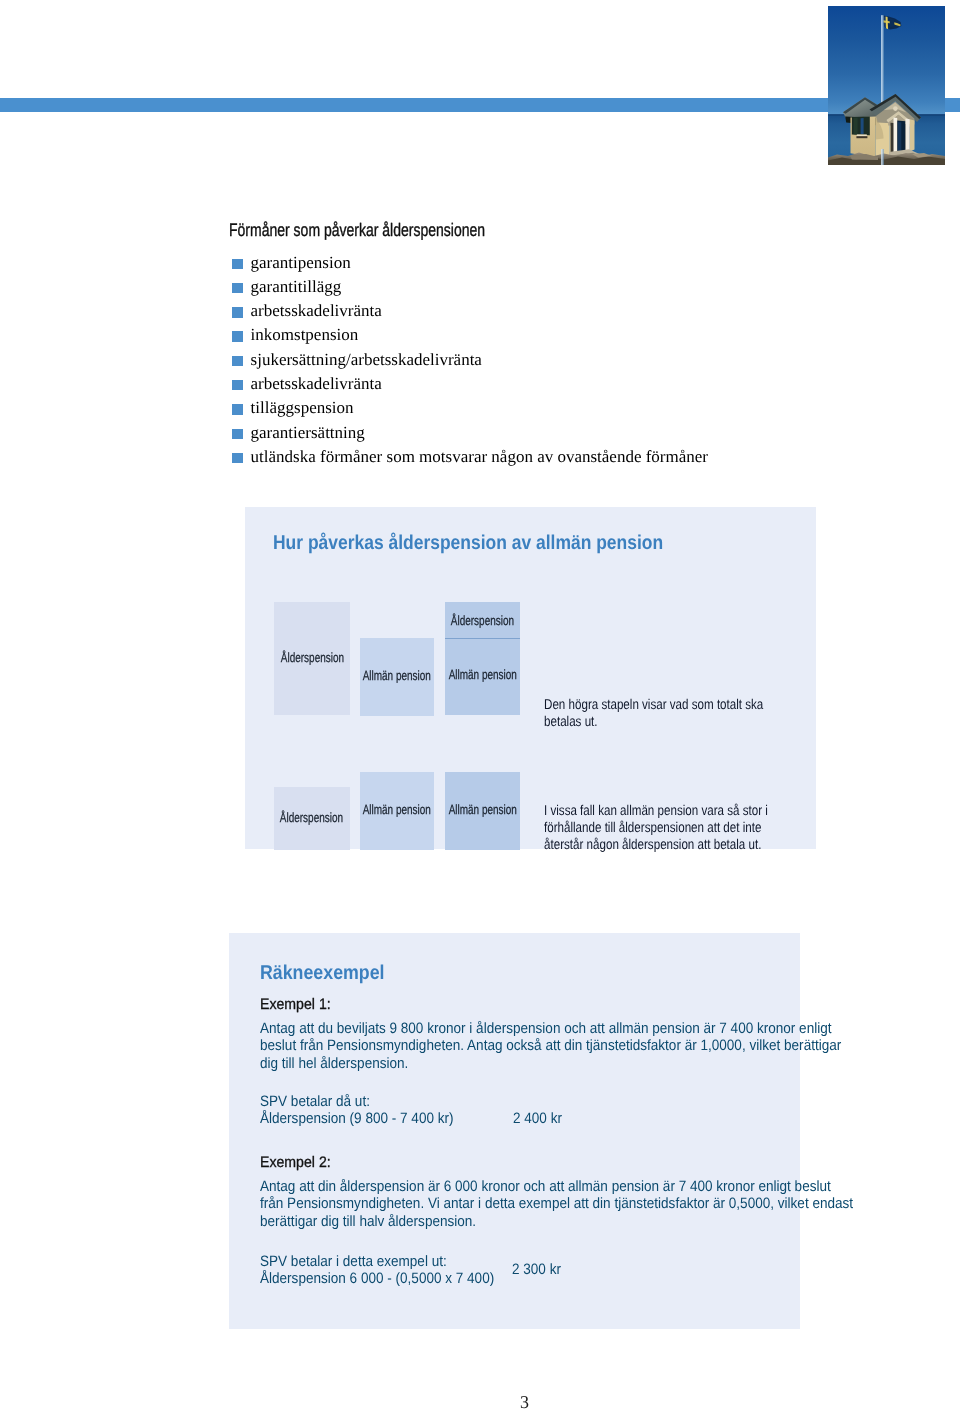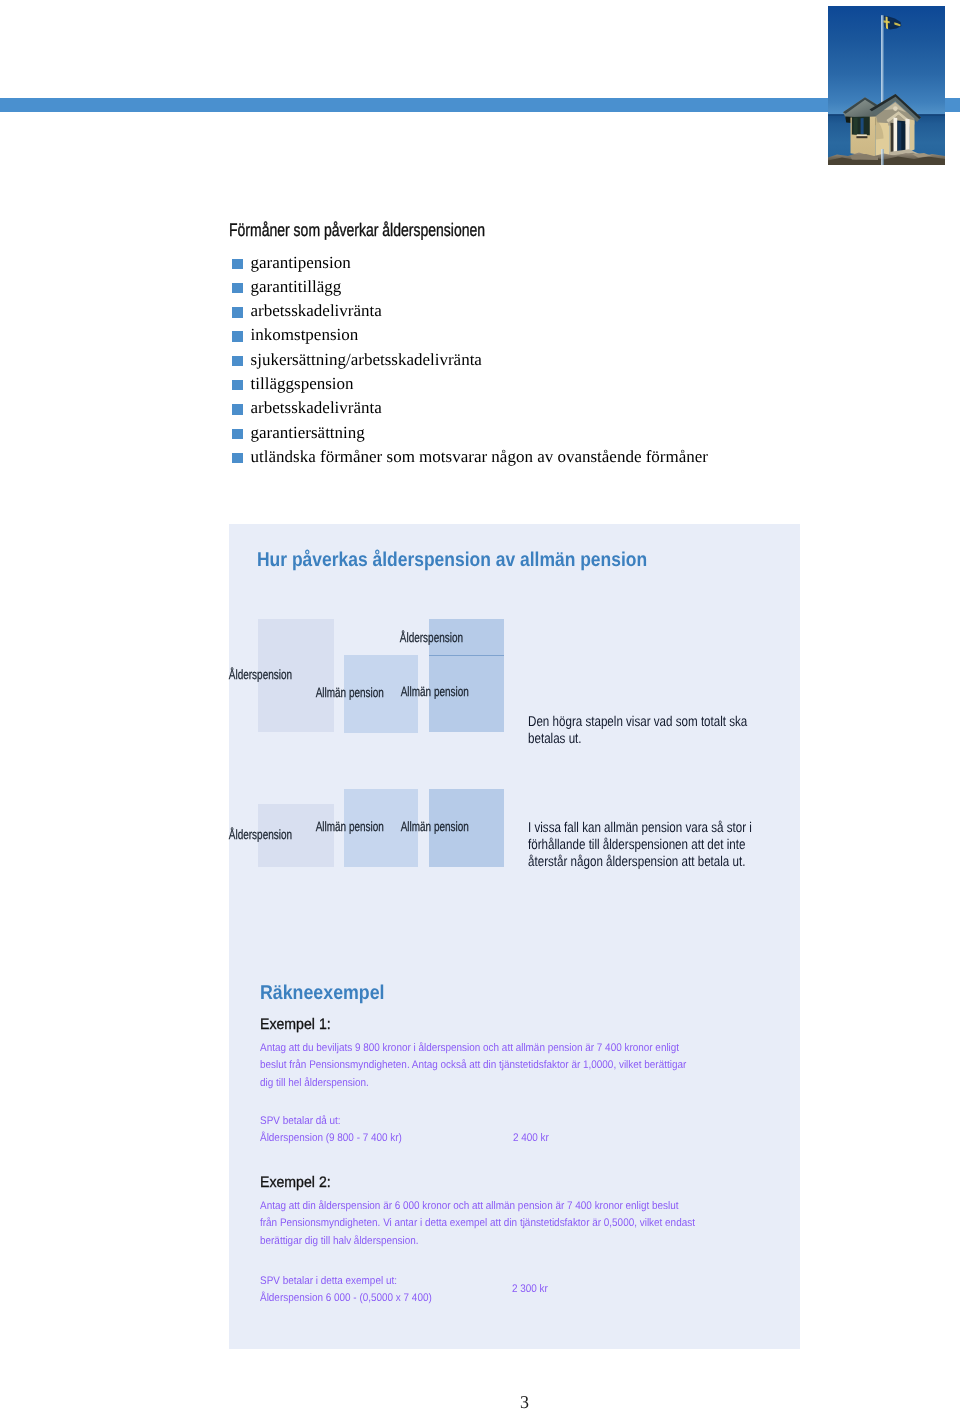--- a/index.html
+++ b/index.html
@@ -13,39 +13,39 @@
          font-family:"Liberation Sans",sans-serif;white-space:nowrap;line-height:22px;
          transform:scaleX(0.770);transform-origin:0 0;
          -webkit-text-stroke:0.38px #111111;}
 
   ul.blist{position:absolute;left:232.2px;top:250.5px;margin:0;padding:0;list-style:none;}
   ul.blist li{position:relative;height:24.3px;line-height:24.3px;font-family:"Liberation Serif",serif;
               font-size:17px;color:#000000;padding-left:18.4px;white-space:nowrap;}
   ul.blist li .sq{position:absolute;left:0;top:8.1px;width:10.4px;height:10.4px;background:#4b8ecb;}
 
   .panel{position:absolute;left:228.6px;width:571.4px;background:#e8edf8;}
-  .p1{top:524px;height:438px;}
-  .p2{top:933.4px;height:396px;margin-top:20px;}
+  .p1{top:507px;height:342px;margin-left:16px;}
+  .p2{top:933.4px;height:396px;}
 
   .bluehead{position:absolute;color:#3c80bf;font-weight:bold;font-size:20px;white-space:nowrap;
             transform:scaleX(0.873);transform-origin:0 0;letter-spacing:0px;}
   .bluehead.wide{transform:scaleX(0.889);}
 
   .bar{position:absolute;}
-  .barlabel{position:absolute;left:-40px;right:-40px;width:auto;font-size:13.4px;color:#1b2430;line-height:13px;white-space:nowrap;-webkit-text-stroke:0.25px #1b2430;}
+  .barlabel{position:absolute;left:-40px;right:-40px;width:auto;text-align:center;font-size:13.4px;color:#1b2430;line-height:13px;white-space:nowrap;-webkit-text-stroke:0.25px #1b2430;}
   .barlabel span{display:inline-block;transform:scaleX(0.745);transform-origin:50% 0;white-space:nowrap;}
 
   .note{position:absolute;font-size:14.2px;line-height:16.9px;color:#0f172a;}
   .note span{display:block;transform:scaleX(0.818);transform-origin:0 0;white-space:nowrap;}
 
   .pagenum{position:absolute;left:0;top:1392px;width:1049px;text-align:center;
            font-family:"Liberation Serif",serif;font-size:18px;color:#1a1a1a;}
   .exh{position:absolute;font-size:15.2px;font-weight:400;color:#121212;white-space:nowrap;
        transform:scaleX(0.930);transform-origin:0 0;-webkit-text-stroke:0.32px #121212;}
-  .body{position:absolute;font-size:11px;line-height:17.5px;color:#8b5cf6;}
+  .body{position:absolute;font-size:15px;line-height:17.5px;color:#0c4a6e;}
   .body span{display:block;transform:scaleX(0.903);transform-origin:0 0;white-space:nowrap;}
 
 </style>
 </head>
 <body>
 
 <div class="band" style="background: rgb(74, 144, 207);"></div>
 
 <div class="photo">
   <svg width="117" height="159" viewBox="0 0 117 159">
@@ -155,22 +155,22 @@
 </div>
 
 <h1 class="sec">Förmåner som påverkar ålderspensionen</h1>
 
 <ul class="blist">
   <li><span class="sq" style="background: rgb(75, 142, 203);"></span><span>garantipension</span></li>
   <li><span class="sq" style="background: rgb(75, 142, 203);"></span><span>garantitillägg</span></li>
   <li><span class="sq" style="background: rgb(75, 142, 203);"></span><span>arbetsskadelivränta</span></li>
   <li><span class="sq" style="background: rgb(75, 142, 203);"></span><span>inkomstpension</span></li>
   <li><span class="sq" style="background: rgb(75, 142, 203);"></span><span>sjukersättning/arbetsskadelivränta</span></li>
+  <li><span class="sq" style="background: rgb(75, 142, 203);"></span><span>arbetsskadelivränta</span></li>
   <li><span class="sq" style="background: rgb(75, 142, 203);"></span><span>tilläggspension</span></li>
-  <li><span class="sq" style="background: rgb(75, 142, 203);"></span><span>arbetsskadelivränta</span></li>
   <li><span class="sq" style="background: rgb(75, 142, 203);"></span><span>garantiersättning</span></li>
   <li><span class="sq" style="background: rgb(75, 142, 203);"></span><span>utländska förmåner som motsvarar någon av ovanstående förmåner</span></li>
 </ul>
 
 <div class="panel p1" style="background: rgb(232, 237, 248);">
   <div class="bluehead" style="left: 28.4px; top: 24.6px; color: rgb(60, 128, 191);">Hur påverkas ålderspension av allmän pension</div>
 
   <div class="bar" style="left: 29.7px; top: 95.3px; width: 76px; height: 113.2px; background: rgb(216, 223, 240);">
     <div class="barlabel" style="top:48.5px;"><span>Ålderspension</span></div>
   </div>

